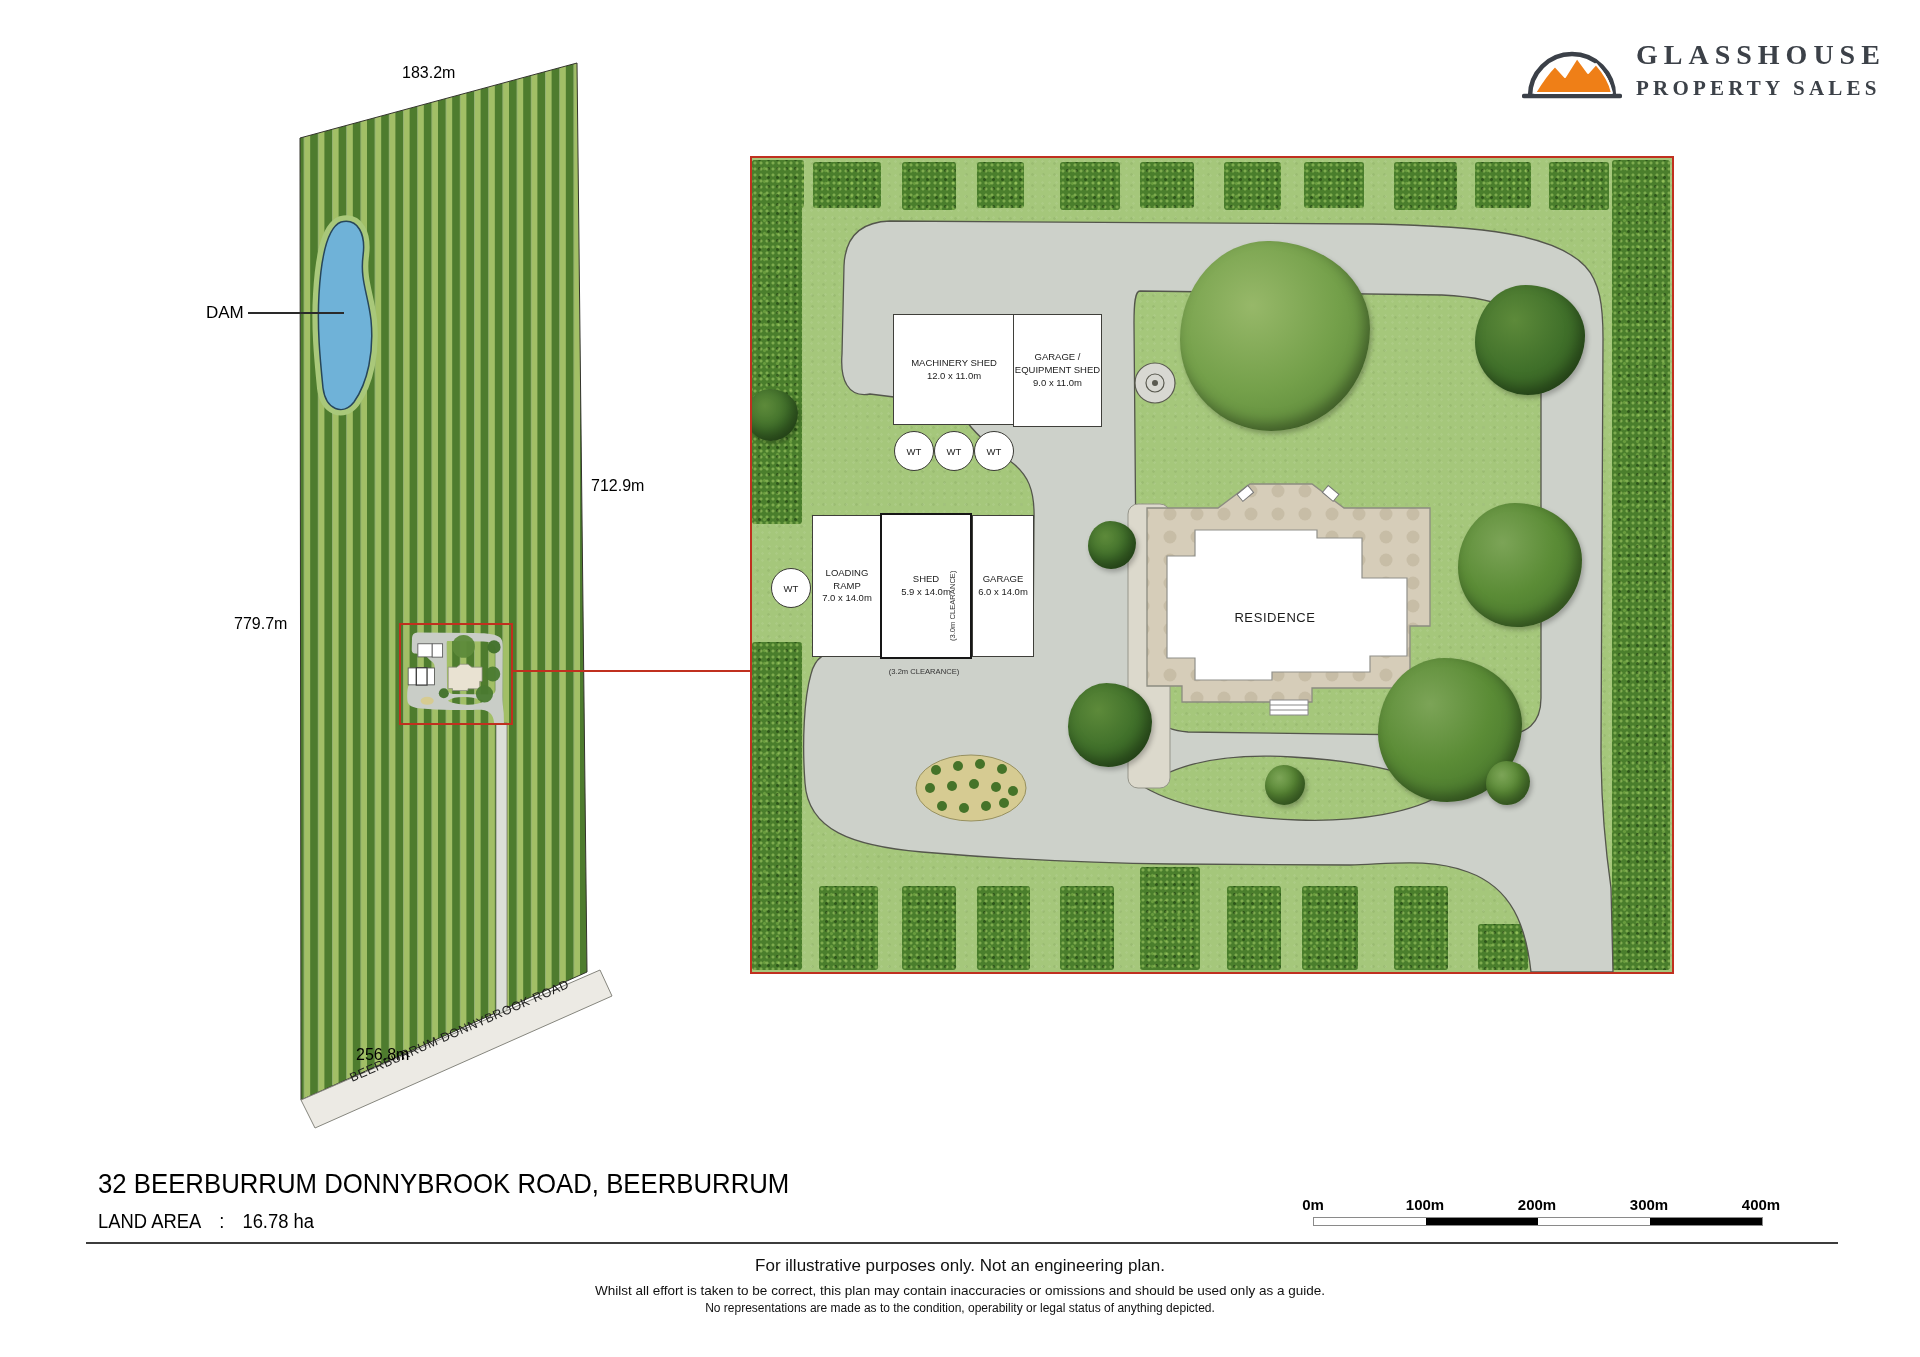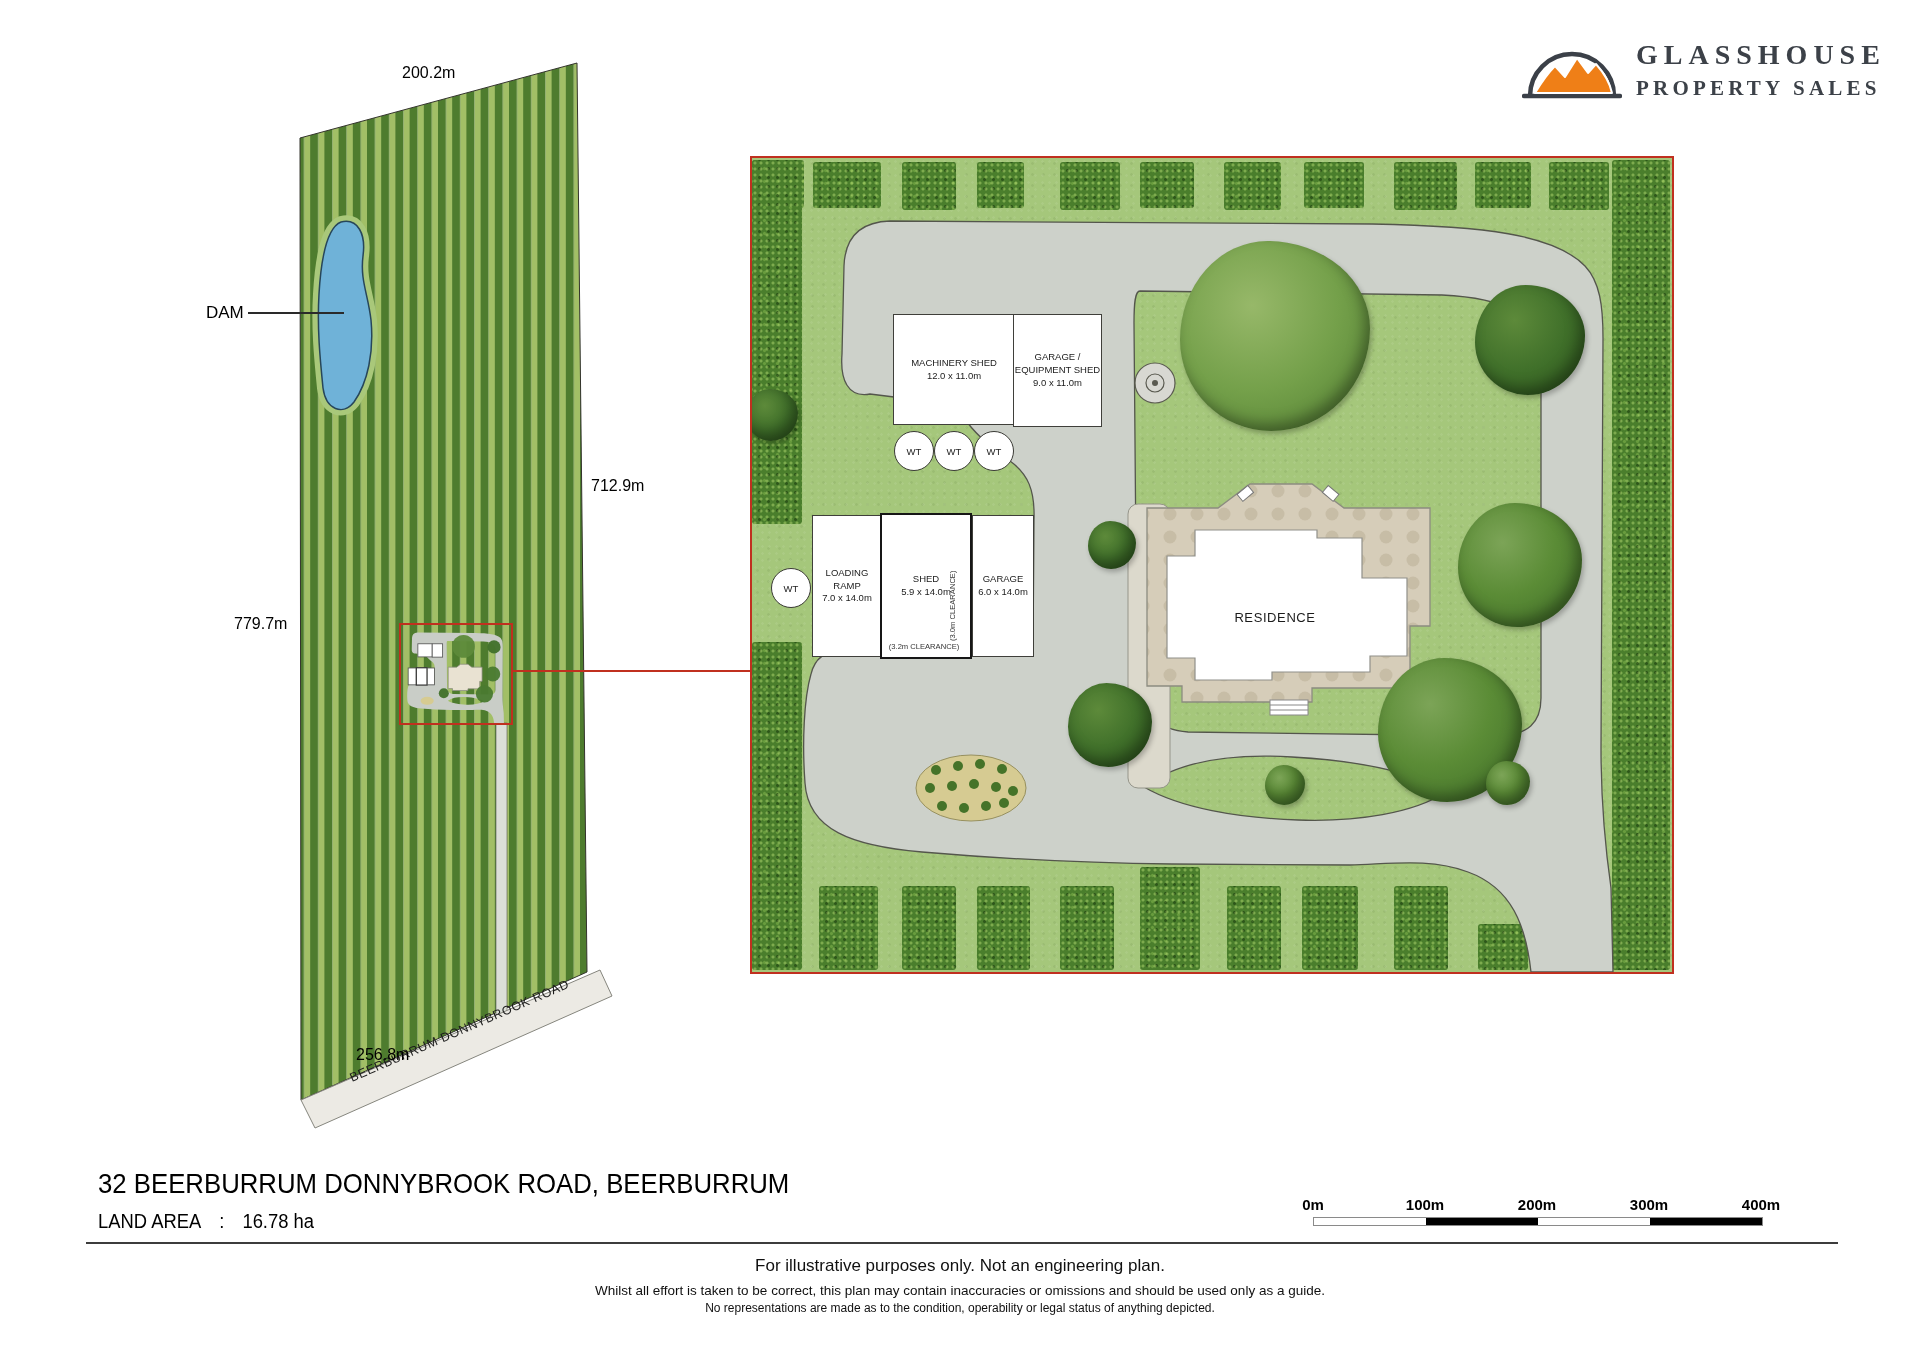--- a/index.html
+++ b/index.html
@@ -109,21 +109,21 @@
       <path d="M395,350 L466,350 L498,326 L560,326 L592,350 L678,350 L678,468 L658,468 L658,530 L560,530 L560,544 L430,544 L430,528 L395,528 Z" fill="#e9e2d2" stroke="#8c8c80" stroke-width="6"></path>
       <circle cx="523" cy="178" r="95" fill="#5d8a3a" opacity=".95"></circle>
       <circle cx="778" cy="182" r="55" fill="#40702a" opacity=".95"></circle>
       <circle cx="768" cy="407" r="62" fill="#4a7a30" opacity=".95"></circle>
       <circle cx="698" cy="572" r="72" fill="#4a7a30" opacity=".95"></circle>
       <circle cx="358" cy="567" r="42" fill="#40702a" opacity=".95"></circle>
     </svg>
   </div>
   <div class="abs" style="left:511px;top:670px;width:239px;height:2px;background:#c0301f;"></div>
 
-  <div class="dim" style="left:402px;top:64px;">200.2m</div>
+  <div class="dim" style="left:402px;top:64px;">183.2m</div>
   <div class="dim" style="left:591px;top:477px;">712.9m</div>
   <div class="dim" style="left:234px;top:615px;">779.7m</div>
   <div class="dim" style="left:356px;top:1018px;margin-top:28px;">256.8m</div>
   <div class="dam-label" style="left:206px;top:303px;">DAM</div>
   <div class="leader" style="left:248px;top:312px;width:96px;"></div>
 
   <div class="detail">
 
     <div class="hedge" style="left:0px;top:2px;width:52px;height:48px;"></div>
     <div class="hedge" style="left:61px;top:4px;width:68px;height:46px;"></div>
@@ -216,21 +216,21 @@
     <div class="bldg bldg-thick" style="left:128px;top:355px;width:88px;height:142px;">
       <span>SHED</span>
       <span>5.9 x 14.0m</span>
     </div>
     <div class="bldg" style="left:220px;top:357px;width:60px;height:140px;">
       <span>GARAGE</span>
       <span>6.0 x 14.0m</span>
     </div>
 
     <div class="small-note" style="left:196px;top:368px;height:115px;writing-mode:vertical-rl;transform:rotate(180deg);">(3.0m CLEARANCE)</div>
-    <div class="small-note" style="left:128px;top:484px;width:88px;text-align:center;">(3.2m CLEARANCE)</div>
+    <div class="small-note" style="left:128px;top:509px;width:88px;text-align:center;">(3.2m CLEARANCE)</div>
 
     <div class="wt" style="left:142px;top:273px;">
         <span>WT</span>
       </div>
     <div class="wt" style="left:182px;top:273px;">
         <span>WT</span>
       </div>
     <div class="wt" style="left:222px;top:273px;">
         <span>WT</span>
       </div>

